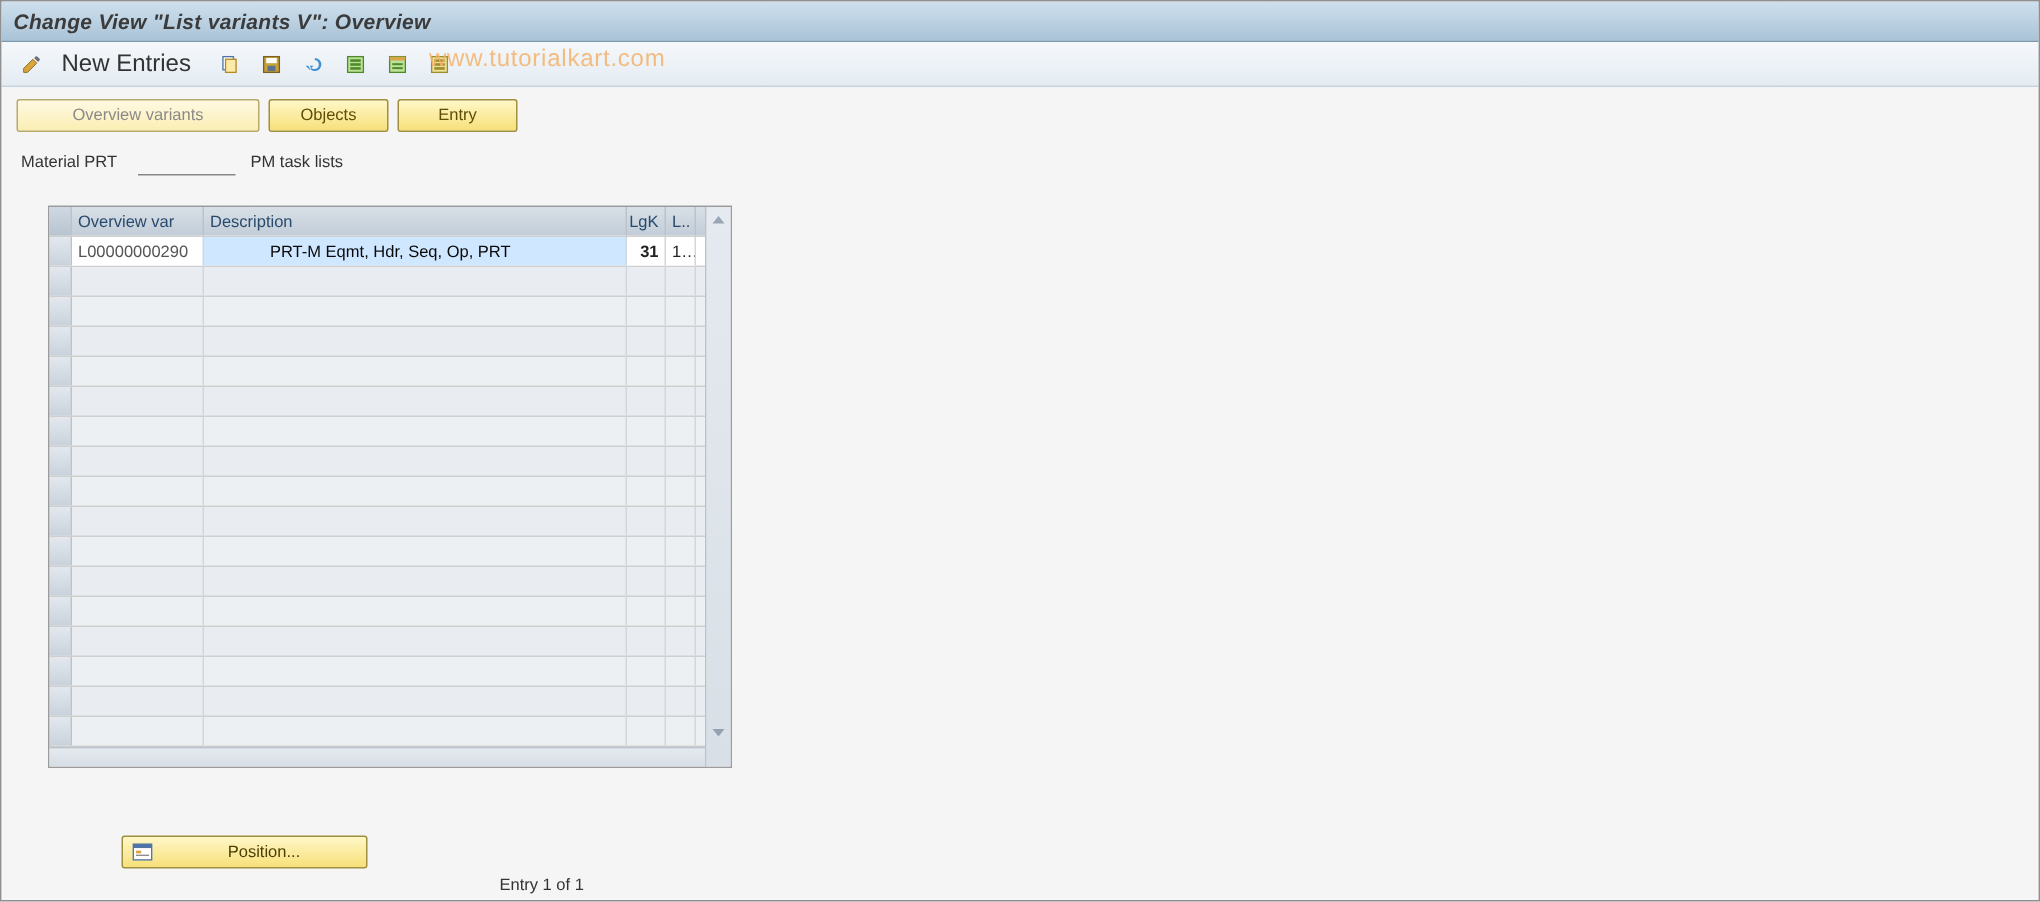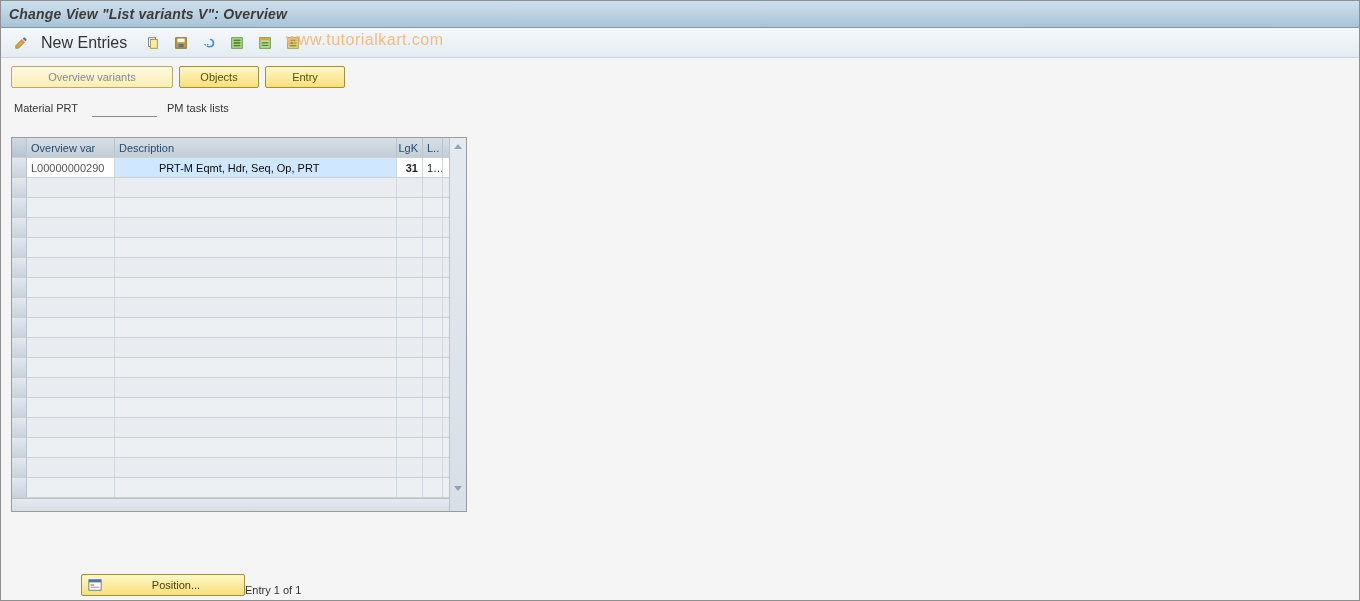--- a/index.html
+++ b/index.html
@@ -140,20 +140,21 @@
   .info-line .label2 {
     margin-left: -8px;
   }
 
   
   .table-wrap {
     position: relative;
     width: 454px;
     border: 1px solid #9b9b9b;
     background: #fff;
+    margin-left: 21px;
   }
   .table-head, .table-row {
     display: flex;
     height: 19px;
     border-bottom: 1px solid #cfcfcf;
     align-items: stretch;
   }
   .table-head {
     background: linear-gradient(#d8dfe6, #c2cdd8);
   }
@@ -221,21 +222,22 @@
   
   .table-footer {
     height: 12px;
     background: linear-gradient(#e5eaef, #d6dde4);
     border-top: 1px solid #b9c3cd;
   }
 
   
   .bottom-row {
     display: flex;
-    align-items: flex-end;
+    align-items: center;
+    gap: 88px;
     margin-top: 28px;
     margin-left: 70px;
   }
   .position-btn {
     height: 20px;
     width: 150px;
     display: inline-flex;
     align-items: center;
     gap: 12px;
     padding: 0 6px;

